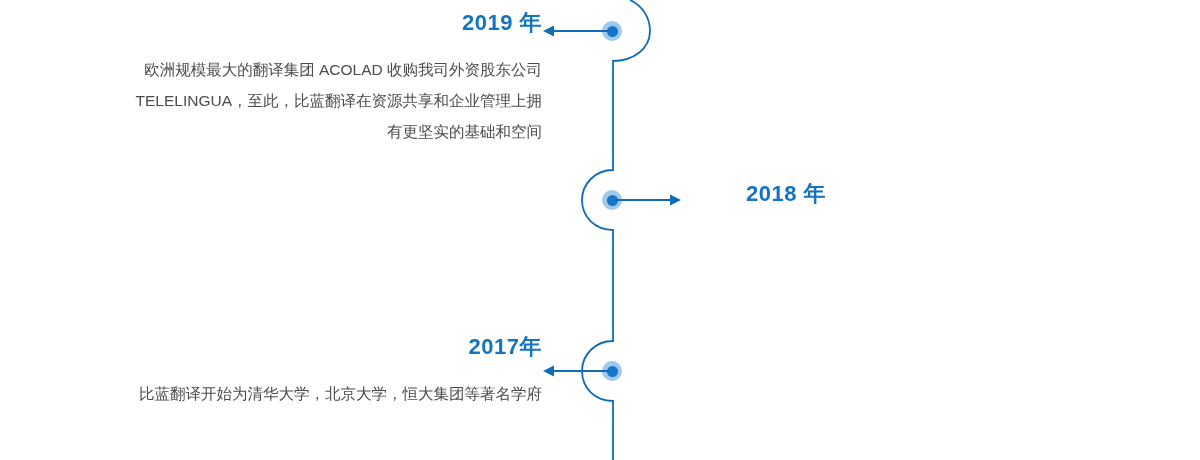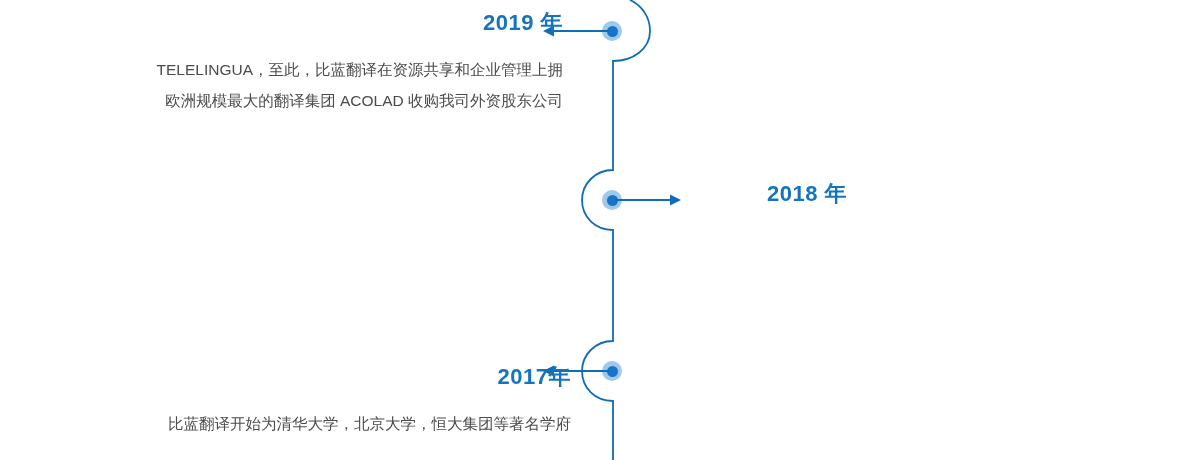--- a/index.html
+++ b/index.html
@@ -57,21 +57,20 @@
   .connector {
     position: absolute;
     height: 14px;
     transform: translateY(-50%);
   }
   .connector svg { display: block; }
 
   
   .entry {
     position: absolute;
-    padding-left: 21px;
   }
   .entry-year {
     font-size: 22px;
     font-weight: bold;
     color: #1474be;
     letter-spacing: 0.5px;
     line-height: 1;
     margin: 0;
     white-space: nowrap;
   }
@@ -98,23 +97,22 @@
   #entry-2018 {
     left: 746px;
     top: 183px;
     width: 490px;
   }
   #entry-2018 .entry-year { margin-bottom: 21px; }
 
   
   #entry-2017 {
     left: 0px;
-    top: 366px;
+    top: 336px;
     width: 542px;
-    margin-left: 8px;
   }
   #entry-2017 .entry-year { margin-bottom: 20px; }
 </style>
 </head>
 <body>
 
 <div id="timeline-root">
 
   <svg id="path-svg" viewBox="0 0 1200 460" xmlns="http://www.w3.org/2000/svg">
 
@@ -151,22 +149,23 @@
   <div class="connector" style="left:543px; top:371px; width:66px;">
     <svg width="66" height="14" viewBox="0 0 66 14" xmlns="http://www.w3.org/2000/svg">
       <line x1="9" y1="7" x2="66" y2="7" stroke="#0f6cb6" stroke-width="1.8"></line>
       <polygon points="0,7 11,1.5 11,12.5" fill="#0f6cb6"></polygon>
     </svg>
   </div>
 
   <div class="entry left" id="entry-2019">
     <div class="entry-year">2019 年</div>
     <div class="entry-body">
+      <div>欧洲规模最大的翻译集团  ACOLAD  收购我司外资股东公司</div>
       <div>TELELINGUA，至此，比蓝翻译在资源共享和企业管理上拥</div>
-      <div>欧洲规模最大的翻译集团  ACOLAD  收购我司外资股东公司</div>
+      <div>有更坚实的基础和空间</div>
     </div>
   </div>
 
   <div class="entry right" id="entry-2018">
     <div class="entry-year">2018 年</div>
     <div class="entry-body">
     </div>
   </div>
 
   <div class="entry left" id="entry-2017">

